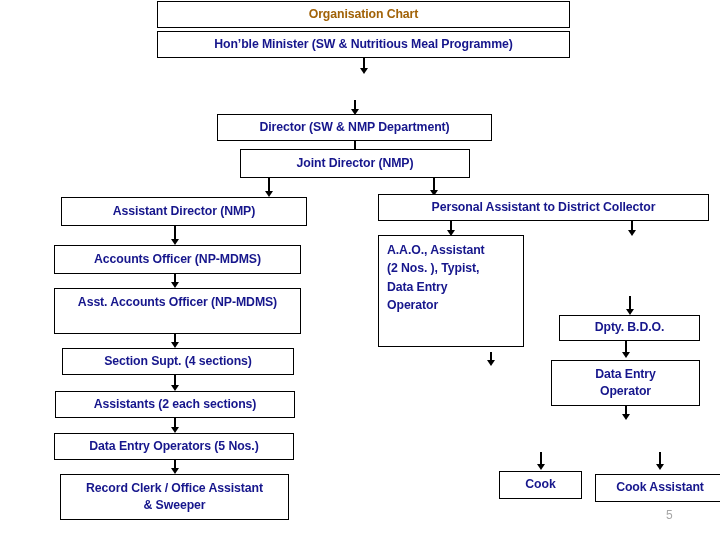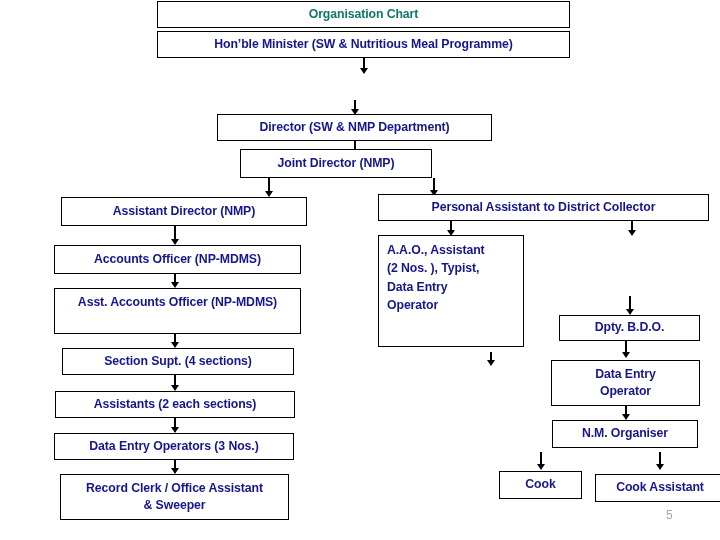--- a/index.html
+++ b/index.html
@@ -31,21 +31,21 @@
   .node.center { align-items: center; text-align: center; }
   .node.top    { align-items: flex-start; text-align: center; padding-top: 5px; }
   .node.lefttext {
     align-items: flex-start;
     justify-content: flex-start;
     text-align: left;
     padding: 5px 6px 0 8px;
     line-height: 1.5;
   }
   .node .txt { display: block; width: 100%; }
-  .node.title { color: #0f766e; }
+  .node.title { color: #a16207; }
 
   .arrow {
     position: absolute;
     width: 11px;
     color: #000000;
     display: flex;
     align-items: flex-start;
     justify-content: center;
     pointer-events: none;
   }
@@ -102,21 +102,21 @@
 
   <div class="node center" style="left:217px; top:114px; width:275px; height:27px;">
     <span class="txt">Director (SW &amp; NMP Department)</span>
   </div>
 
   <div class="arrow" style="left:349px; top:141px; height:15px;">
     <span class="shaft" style="height:9px;"></span>
       <span class="head"></span>
   </div>
 
-  <div class="node center" style="left:240px; top:149px; width:192px; height:29px;">
+  <div class="node center" style="left:240px; top:149px; width:230px; height:29px;">
     <span class="txt">Joint Director (NMP)</span>
   </div>
 
   <div class="arrow" style="left:263px; top:178px; height:19px;">
     <span class="shaft" style="height:13px;"></span>
       <span class="head"></span>
   </div>
 
   <div class="arrow" style="left:428px; top:178px; height:18px;">
     <span class="shaft" style="height:12px;"></span>
@@ -162,21 +162,21 @@
   <div class="node center" style="left:55px; top:391px; width:240px; height:27px;">
     <span class="txt">Assistants (2 each sections)</span>
   </div>
 
   <div class="arrow" style="left:169px; top:418px; height:15px;">
     <span class="shaft" style="height:9px;"></span>
       <span class="head"></span>
   </div>
 
   <div class="node center" style="left:54px; top:433px; width:240px; height:27px;">
-    <span class="txt">Data Entry Operators (3 Nos.)</span>
+    <span class="txt">Data Entry Operators (5 Nos.)</span>
   </div>
 
   <div class="arrow" style="left:169px; top:460px; height:14px;">
     <span class="shaft" style="height:8px;"></span>
       <span class="head"></span>
   </div>
 
   <div class="node center" style="left:60px; top:474px; width:229px; height:46px;">
     <span class="txt">
       <span>Record Clerk / Office Assistant</span><br>
@@ -232,23 +232,20 @@
       <span>Data Entry</span><br>
       <span>Operator</span>
     </span>
   </div>
 
   <div class="arrow" style="left:620px; top:406px; height:14px;">
     <span class="shaft" style="height:8px;"></span>
       <span class="head"></span>
   </div>
 
-  <div class="node center" style="left:552px; top:420px; width:146px; height:28px;">
-    <span class="txt">N.M. Organiser</span>
-  </div>
 
   <div class="arrow" style="left:535px; top:452px; height:18px;">
     <span class="shaft" style="height:12px;"></span>
       <span class="head"></span>
   </div>
 
   <div class="arrow" style="left:654px; top:452px; height:18px;">
     <span class="shaft" style="height:12px;"></span>
       <span class="head"></span>
   </div>

